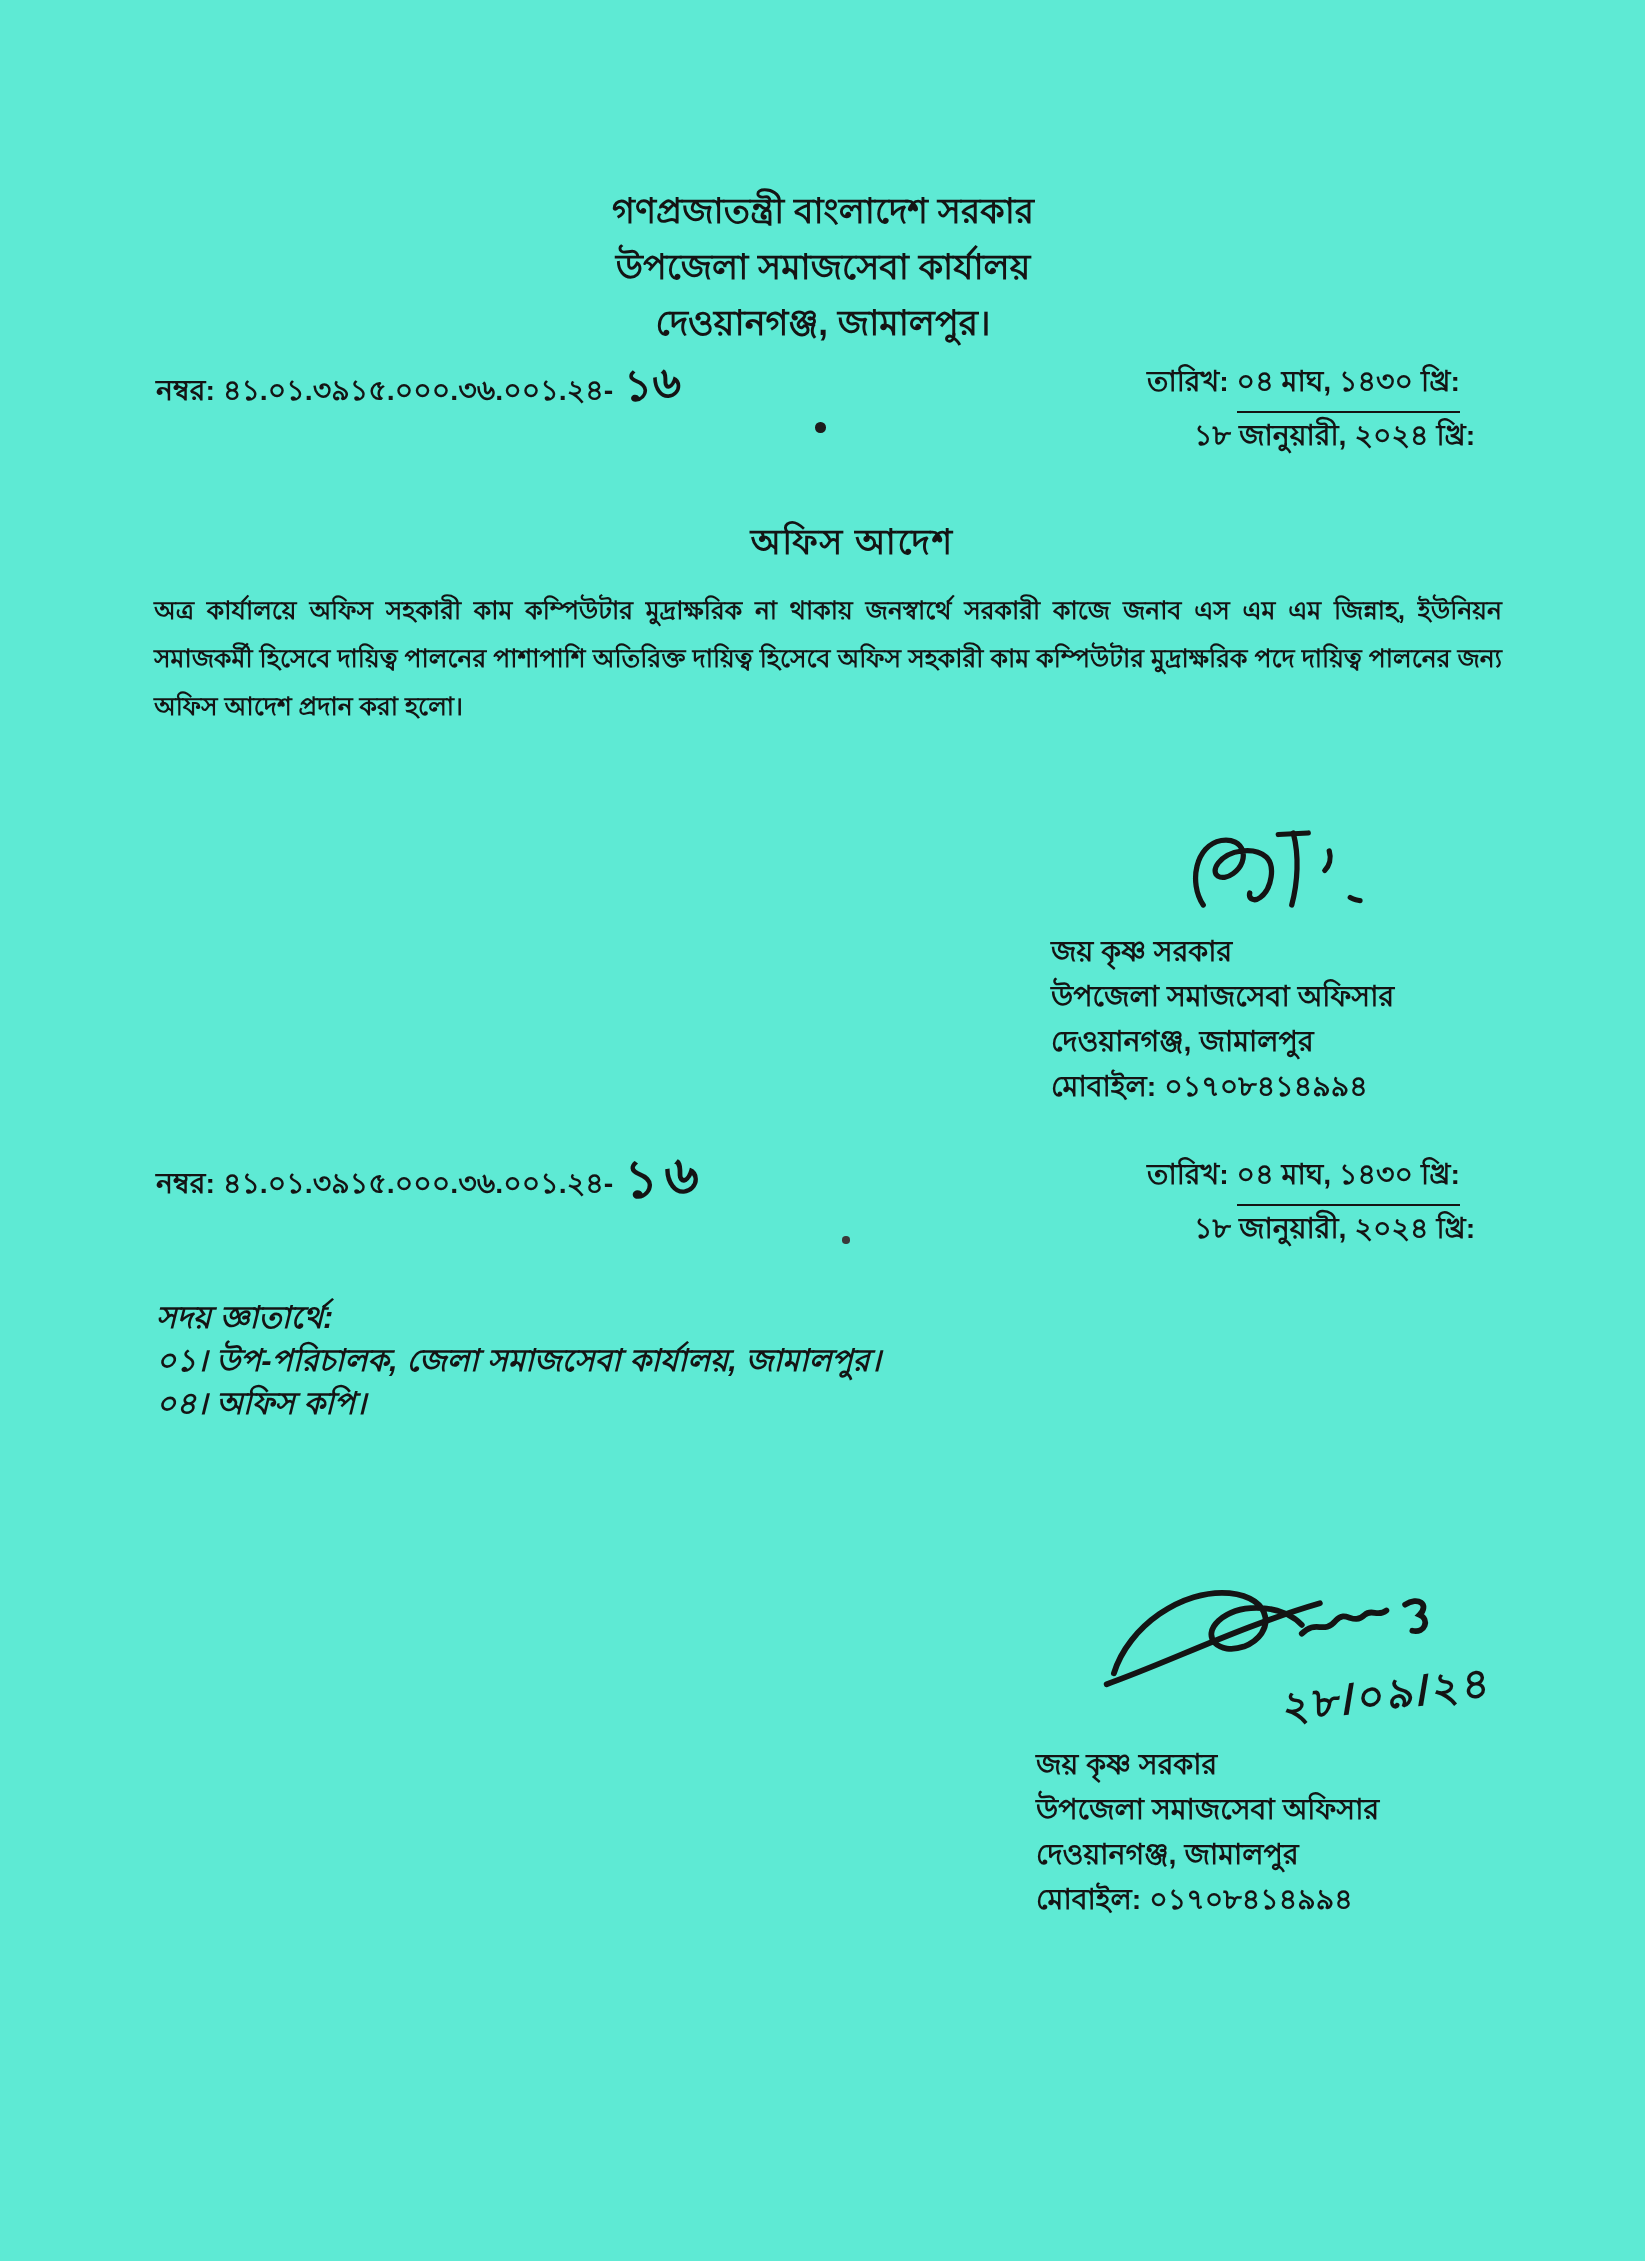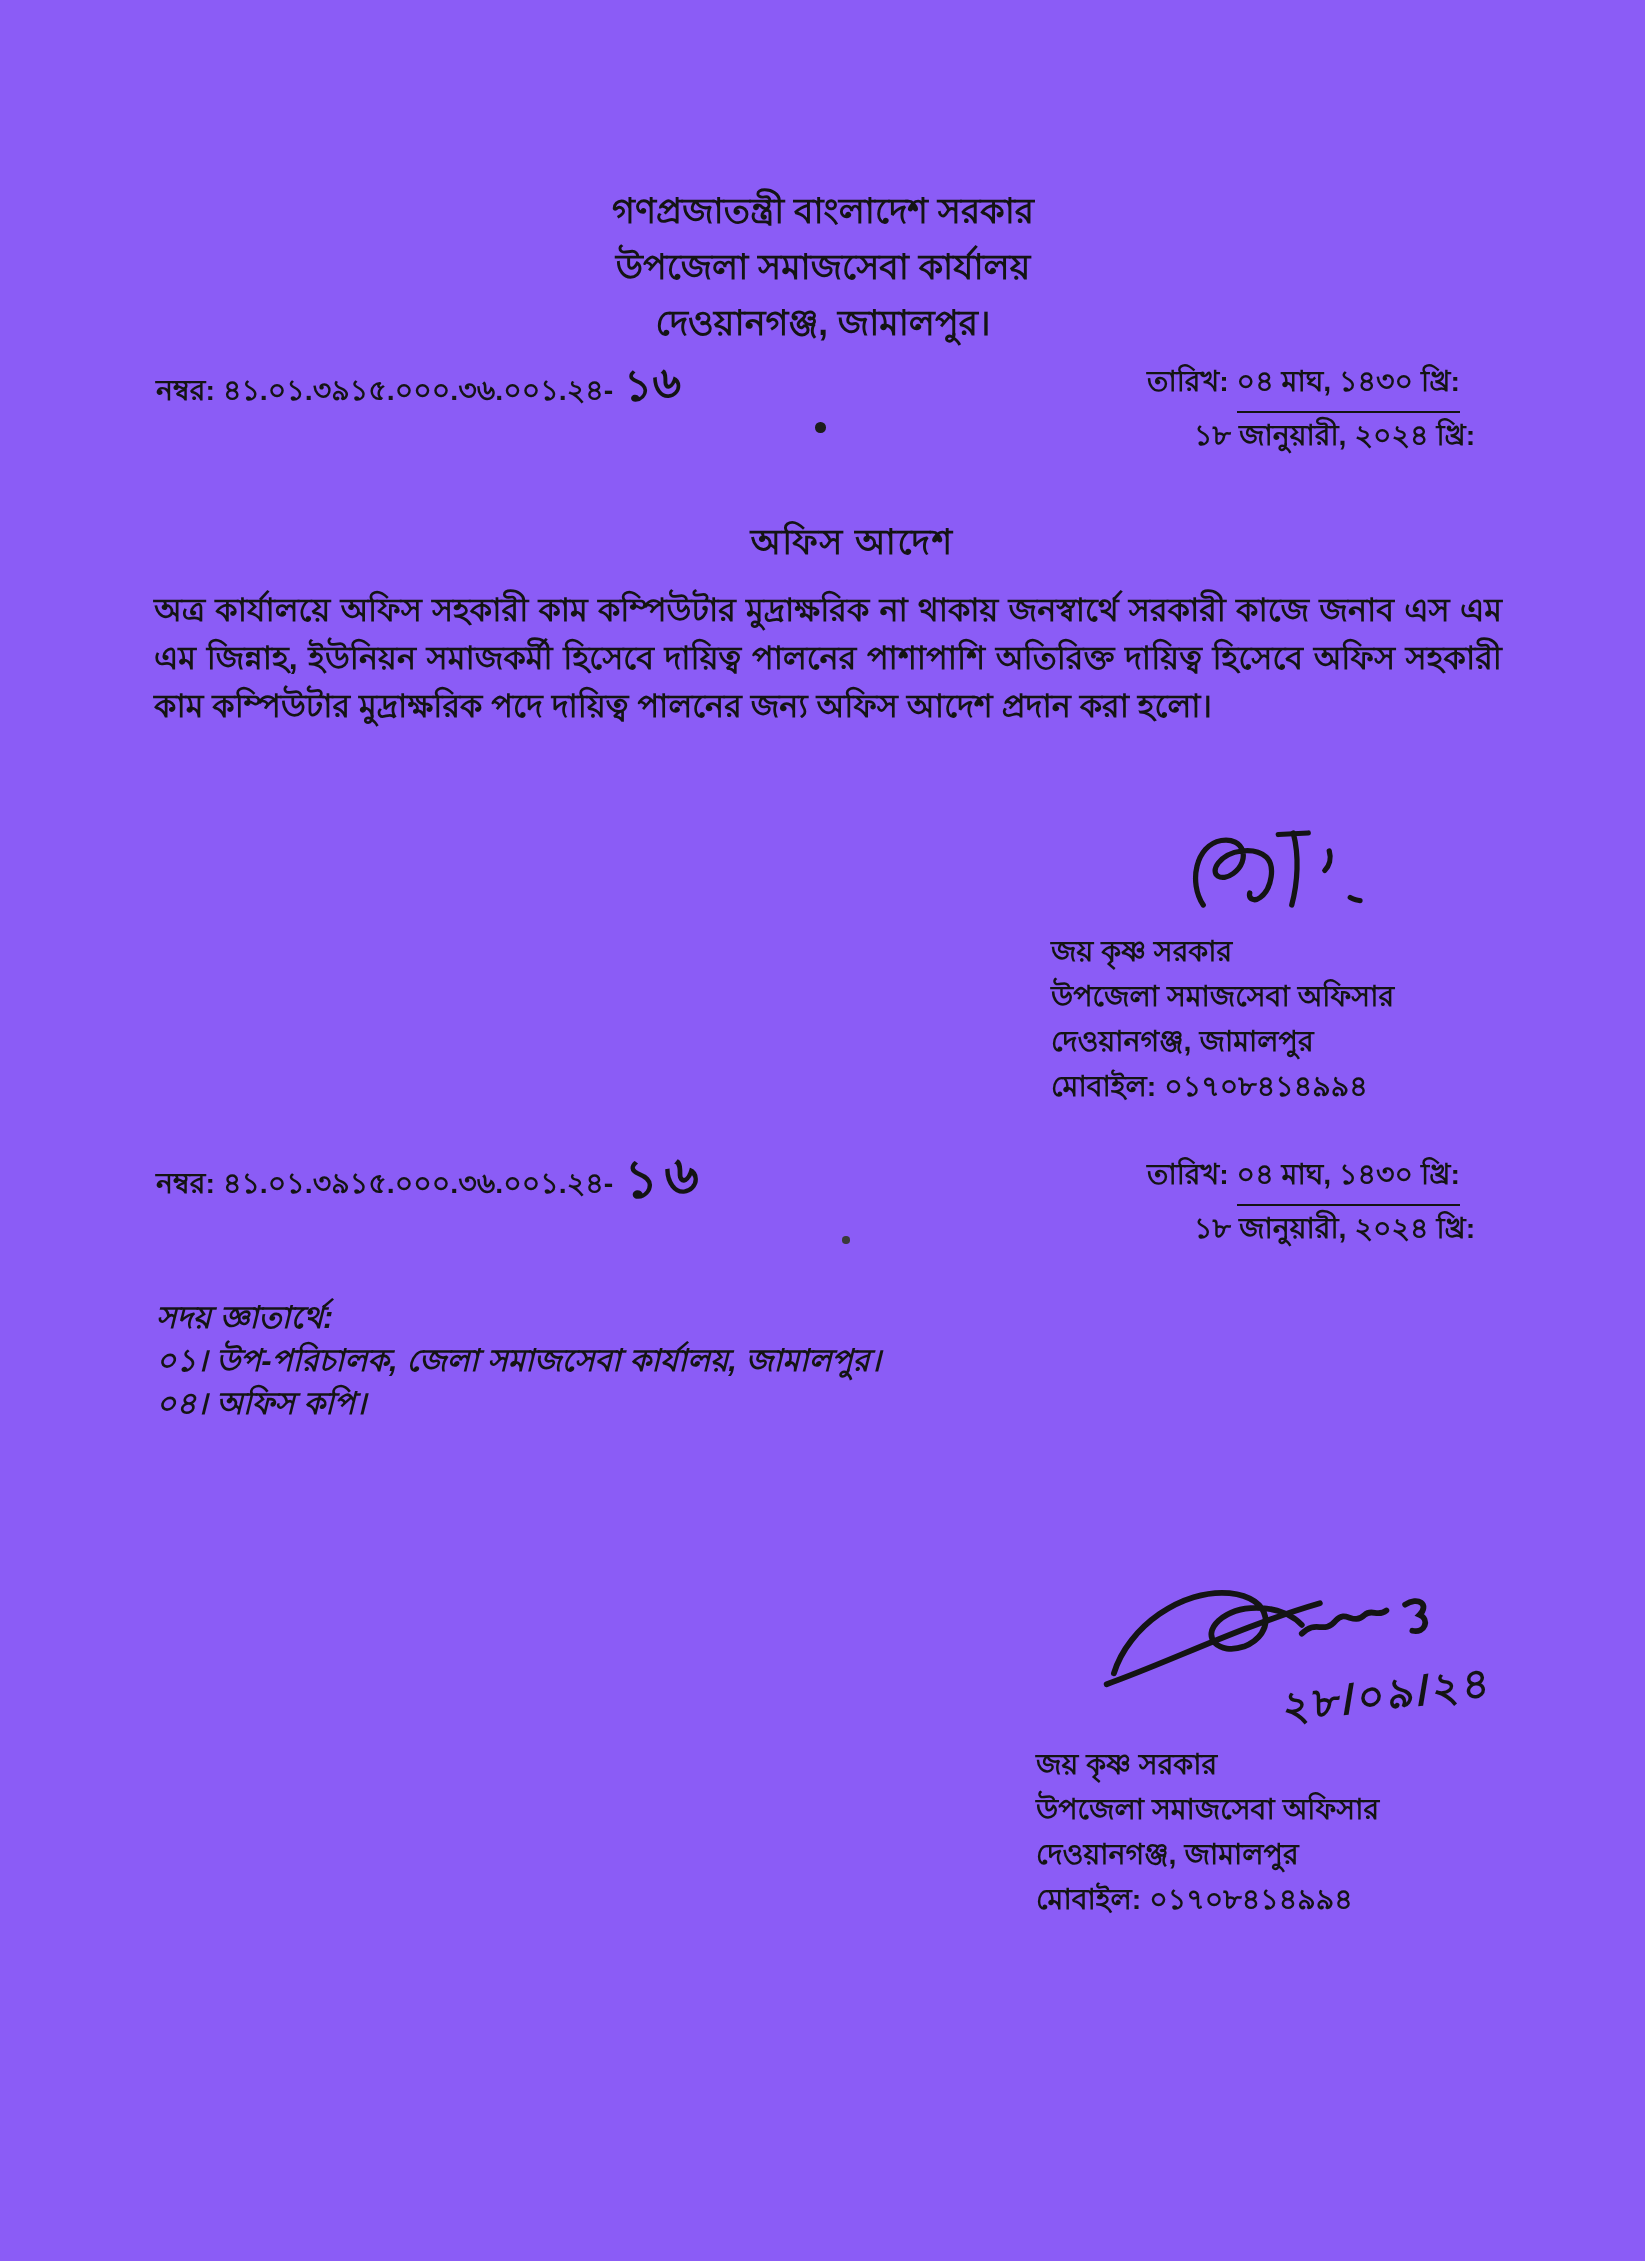--- a/index.html
+++ b/index.html
@@ -1,20 +1,20 @@
 <!DOCTYPE html>
 <html style="font-size:12px"><head>
 <meta charset="utf-8">
 <style>
   html,body{margin:0;padding:0;background:#e8e8e8;}
   .page{
     position:relative;
     width:1646px;
     height:2261px;
-    background:#8b5cf6;
+    background:#5eead4;
     font-family:"Liberation Sans","DejaVu Sans",sans-serif;
     color:#141414;
     overflow:hidden;
   }
   .hdr{
     position:absolute;
     top:183px;
     left:0;
     width:100%;
     font-size:35px;
@@ -69,21 +69,21 @@
     font-size:35px;
     font-weight:bold;
     letter-spacing:1.5px;
     margin-left:29px;
   }
   .body-par{
     position:absolute;
     left:154px;
     top:586px;
     width:1348px;
-    font-size:32px;
+    font-size:25px;
     font-weight:bold;
     line-height:48px;
     text-align:justify;
   }
   .sig-block{
     position:absolute;
     font-size:28.5px;
     font-weight:bold;
     line-height:45px;
   }

